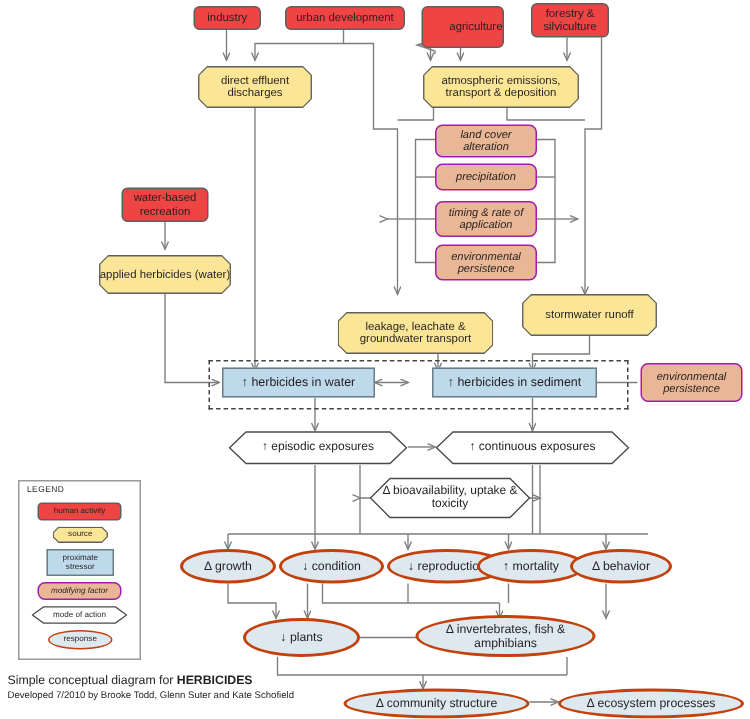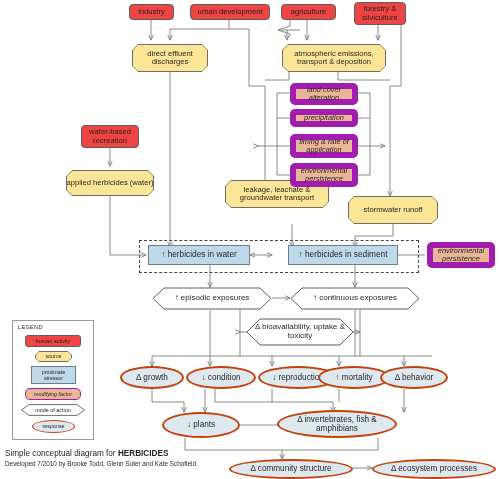--- a/index.html
+++ b/index.html
@@ -20,21 +20,21 @@
   .activity{background:#ef4444;border-radius:4px;font-size:7.6px;}
   
   .source{background:#fbe697;font-size:7.6px;
     clip-path:polygon(6px 0,calc(100% - 6px) 0,100% 6px,100% calc(100% - 6px),
       calc(100% - 6px) 100%,6px 100%,0 calc(100% - 6px),0 6px);
     border:none;}
   
   .stressor{background:#bed9ea;font-size:8.3px;border:1px solid #6d7d86;}
   
   .modfac{background:#e9b795;border-radius:5px;font-size:7.4px;font-style:italic;
-     border:6px solid #a21caf;}
+     border:1px solid #a21caf;}
   
   .moa{font-size:8px;background:transparent;border:none;}
   
   .resp{background:#dde8ef;border:2px solid #c2410c;border-radius:50%;font-size:8.2px;}
 
   .dashbox{position:absolute;border:1px dashed #444;background:transparent;}
 
   #legend{position:absolute;border:1px solid #9a9a9a;background:#fff;}
   #legend .ltitle{position:absolute;left:5px;top:3px;font-size:5.6px;letter-spacing:.3px;}
   #legend .node{font-size:5.4px;border-width:1px;}
@@ -146,21 +146,21 @@
   </svg>
 
   <div class="dashbox" style="left:139px;top:240px;width:278px;height:31px;"></div>
 
   <div class="node activity" style="left:129px;top:4px;width:45px;height:16px;">
     <span>industry</span>
   </div>
   <div class="node activity" style="left:190px;top:4px;width:80px;height:16px;">
     <span>urban development</span>
   </div>
-  <div class="node activity" style="left:281px;top:4px;width:55px;height:16px;">
+  <div class="node activity" style="left:281px;top:4px;width:55px;height:28px;justify-content:flex-end;">
     <span>agriculture</span>
   </div>
   <div class="node activity" style="left:354px;top:2px;width:52px;height:23px;">
     <span>forestry &amp; silviculture</span>
   </div>
   <div class="node activity" style="left:81px;top:125px;width:58px;height:23px;">
     <span>water-based recreation</span>
   </div>
 
   <div class="node source" style="left: 132px; top: 44px; width: 76px; height: 28px; position: absolute;">
@@ -174,21 +174,21 @@
   <svg viewBox="0 0 104 28" preserveAspectRatio="none" style="position: absolute; inset: 0px; width: 100%; height: 100%; pointer-events: none;">
         <polygon points="6,0.5 98,0.5 103.5,6 103.5,22 98,27.5 6,27.5 0.5,22 0.5,6" fill="none" stroke="#5e5e5e" stroke-width="0.9"></polygon>
       </svg>
     </div>
   <div class="node source" style="left: 66px; top: 170px; width: 88px; height: 26px; position: absolute;">
     <span>applied herbicides (water)</span>
   <svg viewBox="0 0 88 26" preserveAspectRatio="none" style="position: absolute; inset: 0px; width: 100%; height: 100%; pointer-events: none;">
         <polygon points="6,0.5 82,0.5 87.5,6 87.5,20 82,25.5 6,25.5 0.5,20 0.5,6" fill="none" stroke="#5e5e5e" stroke-width="0.9"></polygon>
       </svg>
     </div>
-  <div class="node source" style="left: 225px; top: 180px; width: 104px; height: 28px; position: absolute;">
+  <div class="node source" style="left: 225px; top: 208px; width: 104px; height: 28px; position: absolute;">
     <span>leakage, leachate &amp; groundwater transport</span>
   <svg viewBox="0 0 104 28" preserveAspectRatio="none" style="position: absolute; inset: 0px; width: 100%; height: 100%; pointer-events: none;">
         <polygon points="6,0.5 98,0.5 103.5,6 103.5,22 98,27.5 6,27.5 0.5,22 0.5,6" fill="none" stroke="#5e5e5e" stroke-width="0.9"></polygon>
       </svg>
     </div>
   <div class="node source" style="left: 348px; top: 196px; width: 90px; height: 28px; position: absolute;">
     <span>stormwater runoff</span>
   <svg viewBox="0 0 90 28" preserveAspectRatio="none" style="position: absolute; inset: 0px; width: 100%; height: 100%; pointer-events: none;">
         <polygon points="6,0.5 84,0.5 89.5,6 89.5,22 84,27.5 6,27.5 0.5,22 0.5,6" fill="none" stroke="#5e5e5e" stroke-width="0.9"></polygon>
       </svg>

